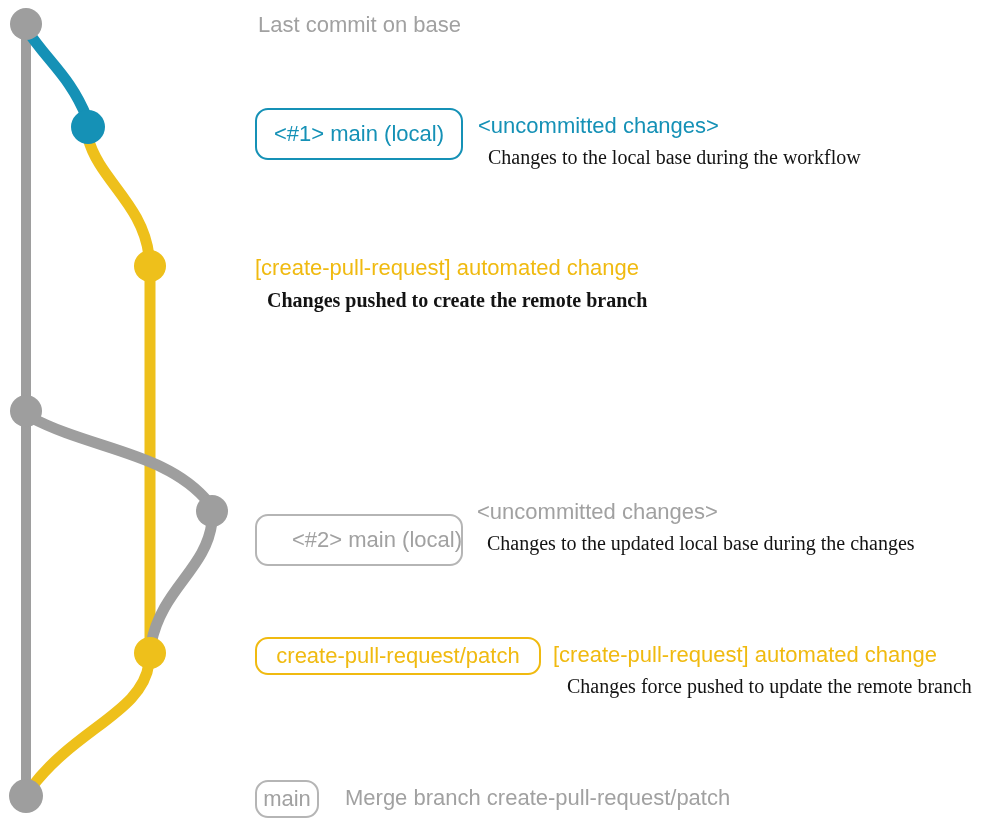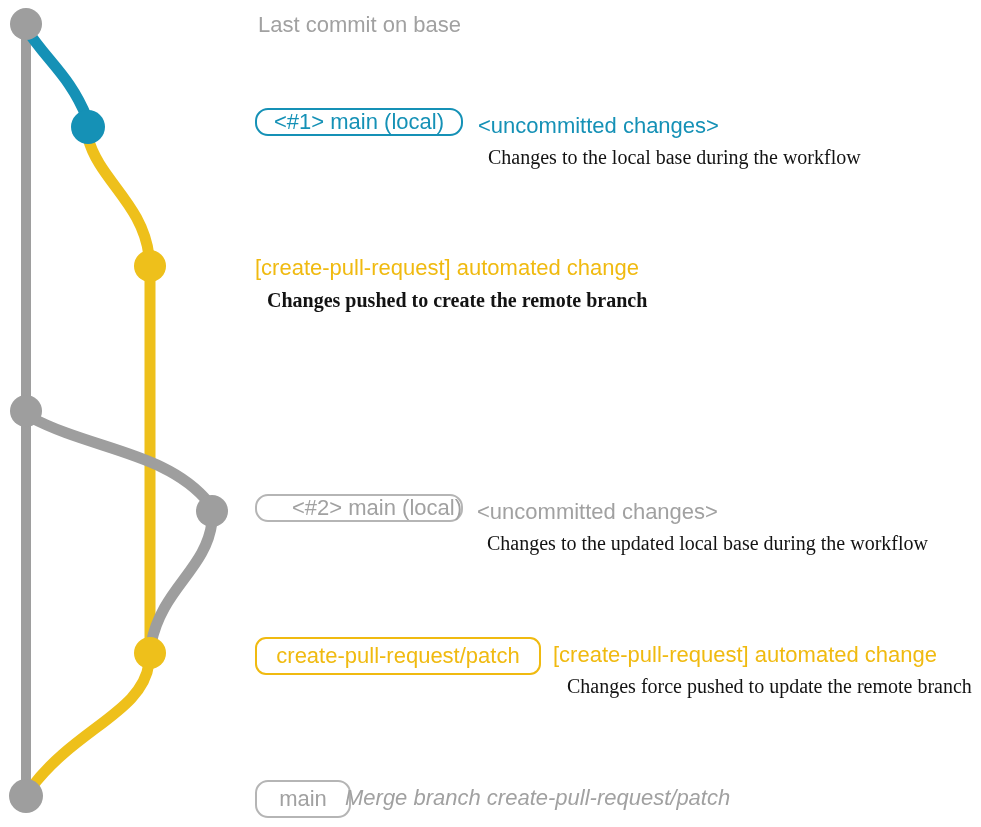--- a/index.html
+++ b/index.html
@@ -41,21 +41,21 @@
   }
 
   .badge {
     position: absolute;
     box-sizing: border-box;
     display: flex;
     align-items: center;
     justify-content: center;
     font-size: 22px;
     line-height: 22px;
-    height: 28px;
+    height: 52px;
     border: 2px solid;
     border-radius: 13px;
     white-space: nowrap;
     background: transparent;
   }
   .badge-blue   { border-color: var(--graph-blue);   color: var(--label-blue); }
   .badge-gray   { border-color: var(--badge-border-gray); color: var(--label-gray); }
   .badge-yellow { border-color: var(--label-yellow); color: var(--label-yellow); }
 </style>
 </head>
@@ -91,24 +91,24 @@
   <div class="note note-gray" style="left:258px; top:14px;">Last commit on base</div>
 
   <div class="badge badge-blue" style="left:255px; top:108px; width:208px;">&lt;#1&gt; main (local)</div>
   <div class="note note-blue" style="left:478px; top:115px;">&lt;uncommitted changes&gt;</div>
   <div class="caption" style="left:488px; top:147px;">Changes to the local base during the workflow</div>
 
   <div class="note note-yellow" style="left:255px; top:257px;">[create-pull-request] automated change</div>
   <div class="caption" style="left:267px; top:290px;font-weight:bold;">Changes pushed to create the remote branch</div>
 
 
-  <div class="badge badge-gray" style="left:255px; top:494px; width:208px;padding-left:36px;">&lt;#2&gt; main (local)</div>
+  <div class="badge badge-gray" style="left:255px; top:514px; width:208px;padding-left:36px;">&lt;#2&gt; main (local)</div>
   <div class="note note-gray" style="left:477px; top:501px;">&lt;uncommitted changes&gt;</div>
-  <div class="caption" style="left:487px; top:533px;">Changes to the updated local base during the workflow</div>
+  <div class="caption" style="left:487px; top:533px;">Changes to the updated local base during the changes</div>
 
-  <div class="badge badge-yellow" style="left:255px; top:637px; width:286px; height:38px;border-radius:11px;">create-pull-request/patch</div>
+  <div class="badge badge-yellow" style="left:255px; top:637px; width:286px; height:38px;">create-pull-request/patch</div>
   <div class="note note-yellow" style="left:553px; top:644px;">[create-pull-request] automated change</div>
   <div class="caption" style="left:567px; top:676px;">Changes force pushed to update the remote branch</div>
 
-  <div class="badge badge-gray" style="left:255px; top:780px; width:96px; height:38px;">main</div>
-  <div class="note note-gray" style="left:345px; top:787px;font-style:italic;">Merge branch create-pull-request/patch</div>
+  <div class="badge badge-gray" style="left:255px; top:780px; width:64px; height:38px;">main</div>
+  <div class="note note-gray" style="left:345px; top:787px;">Merge branch create-pull-request/patch</div>
 
 </div>
 
 </body></html>

